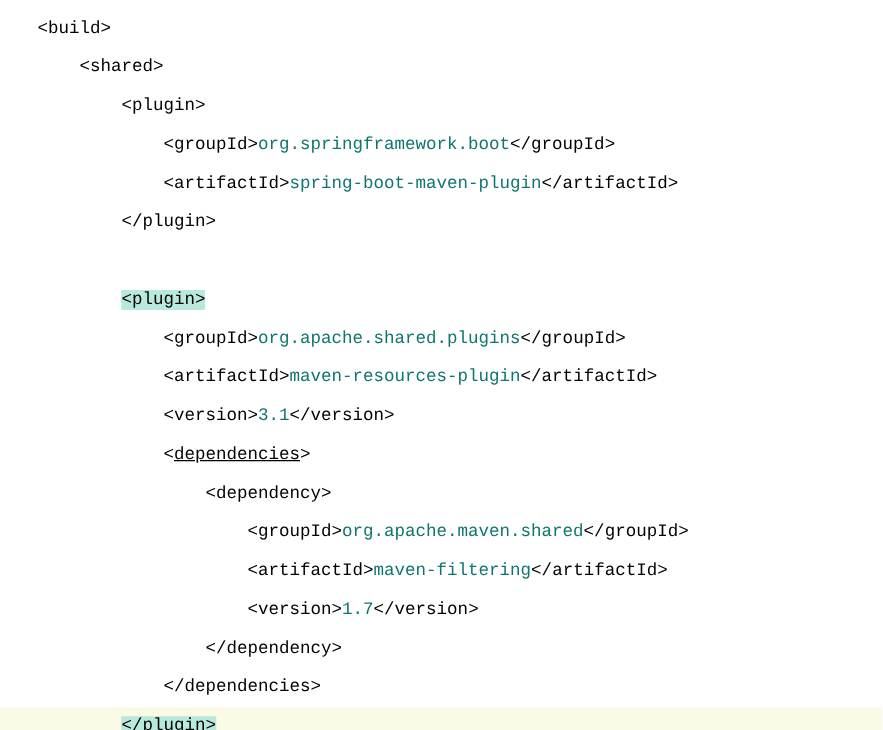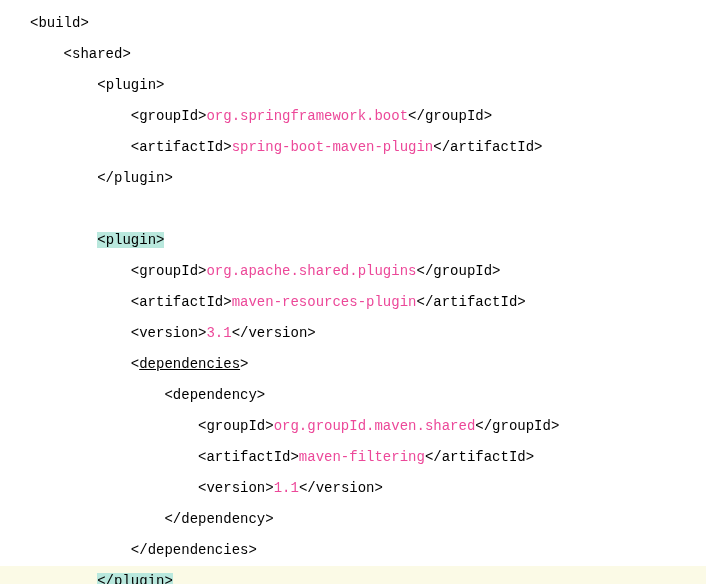--- a/index.html
+++ b/index.html
@@ -12,21 +12,21 @@
     color: #000000;
     position: relative;
     width: 706px;
     box-sizing: border-box;
   }
   .line {
     white-space: pre;
     position: relative;
   }
   .tag-name { color: #000000; font-family: Liberation Mono, monospace; }
-  .text-content { color: #ec4899; }
+  .text-content { color: #0f766e; }
   .underline { text-decoration: underline; }
   .hl-green { background-color: #b9e8dd; }
   .hl-yellow-line {
     background-color: #fbfae6;
     margin-left: -30px;
     padding-left: 30px;
     margin-right: -30px;
     padding-right: 30px;
   }
 </style>
@@ -39,18 +39,18 @@
 <div class="line">            &lt;<span class="tag-name">groupId</span>&gt;<span class="text-content">org.springframework.boot</span>&lt;/<span class="tag-name">groupId</span>&gt;</div>
 <div class="line">            &lt;<span class="tag-name">artifactId</span>&gt;<span class="text-content">spring-boot-maven-plugin</span>&lt;/<span class="tag-name">artifactId</span>&gt;</div>
 <div class="line">        &lt;/<span class="tag-name">plugin</span>&gt;</div>
 <div class="line"> </div>
 <div class="line">        <span class="hl-green">&lt;<span class="tag-name">plugin</span>&gt;</span></div>
 <div class="line">            &lt;<span class="tag-name">groupId</span>&gt;<span class="text-content">org.apache.shared.plugins</span>&lt;/<span class="tag-name">groupId</span>&gt;</div>
 <div class="line">            &lt;<span class="tag-name">artifactId</span>&gt;<span class="text-content">maven-resources-plugin</span>&lt;/<span class="tag-name">artifactId</span>&gt;</div>
 <div class="line">            &lt;<span class="tag-name">version</span>&gt;<span class="text-content">3.1</span>&lt;/<span class="tag-name">version</span>&gt;</div>
 <div class="line">            &lt;<span class="tag-name underline">dependencies</span>&gt;</div>
 <div class="line">                &lt;<span class="tag-name">dependency</span>&gt;</div>
-<div class="line">                    &lt;<span class="tag-name">groupId</span>&gt;<span class="text-content">org.groupId.maven.shared</span>&lt;/<span class="tag-name">groupId</span>&gt;</div>
+<div class="line">                    &lt;<span class="tag-name">groupId</span>&gt;<span class="text-content">org.apache.maven.shared</span>&lt;/<span class="tag-name">groupId</span>&gt;</div>
 <div class="line">                    &lt;<span class="tag-name">artifactId</span>&gt;<span class="text-content">maven-filtering</span>&lt;/<span class="tag-name">artifactId</span>&gt;</div>
-<div class="line">                    &lt;<span class="tag-name">version</span>&gt;<span class="text-content">1.1</span>&lt;/<span class="tag-name">version</span>&gt;</div>
+<div class="line">                    &lt;<span class="tag-name">version</span>&gt;<span class="text-content">1.7</span>&lt;/<span class="tag-name">version</span>&gt;</div>
 <div class="line">                &lt;/<span class="tag-name">dependency</span>&gt;</div>
 <div class="line">            &lt;/<span class="tag-name">dependencies</span>&gt;</div>
 <div class="line hl-yellow-line">        <span class="hl-green">&lt;/<span class="tag-name">plugin</span>&gt;</span></div>
 
 </body></html>

